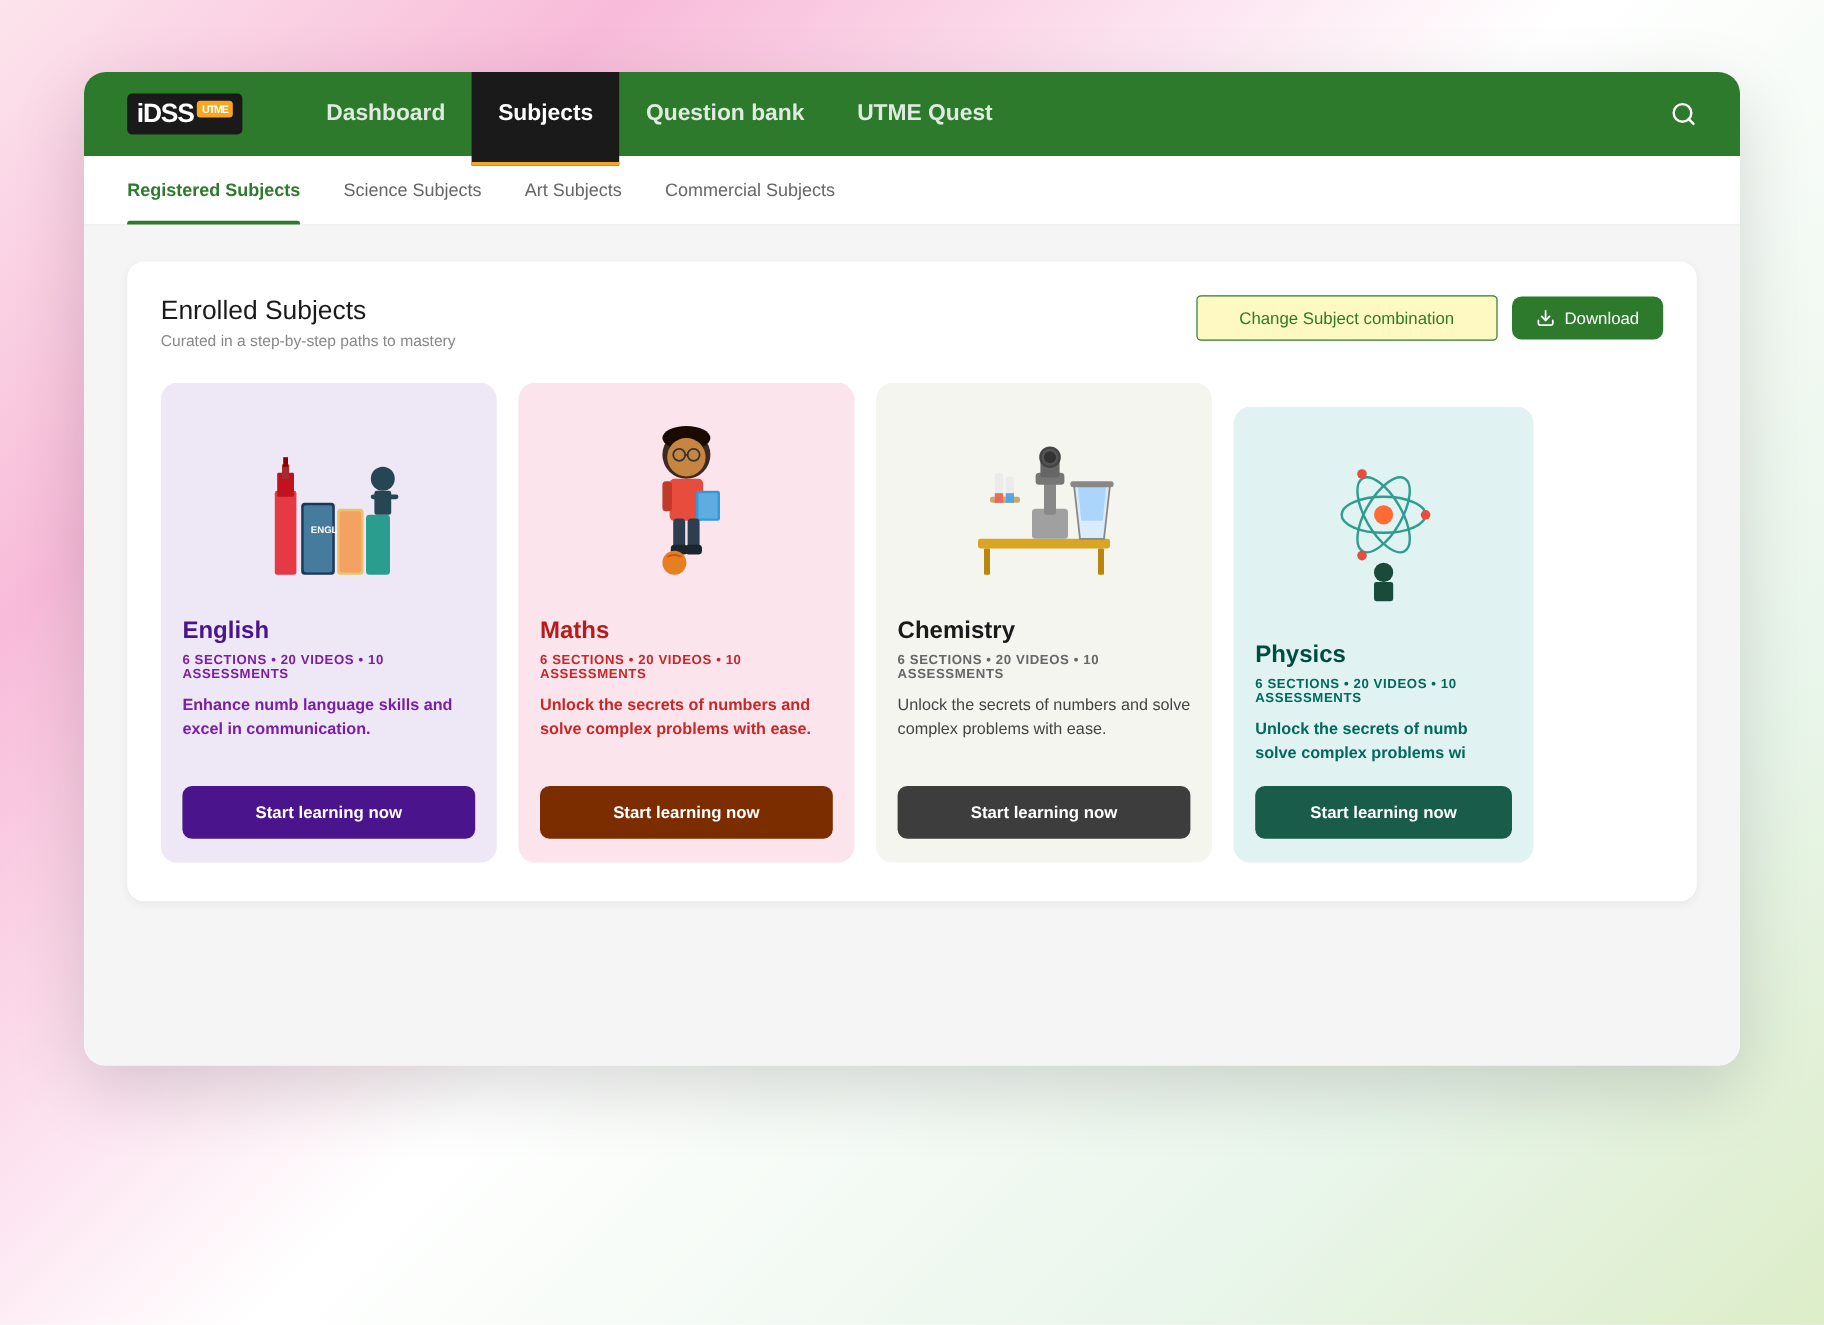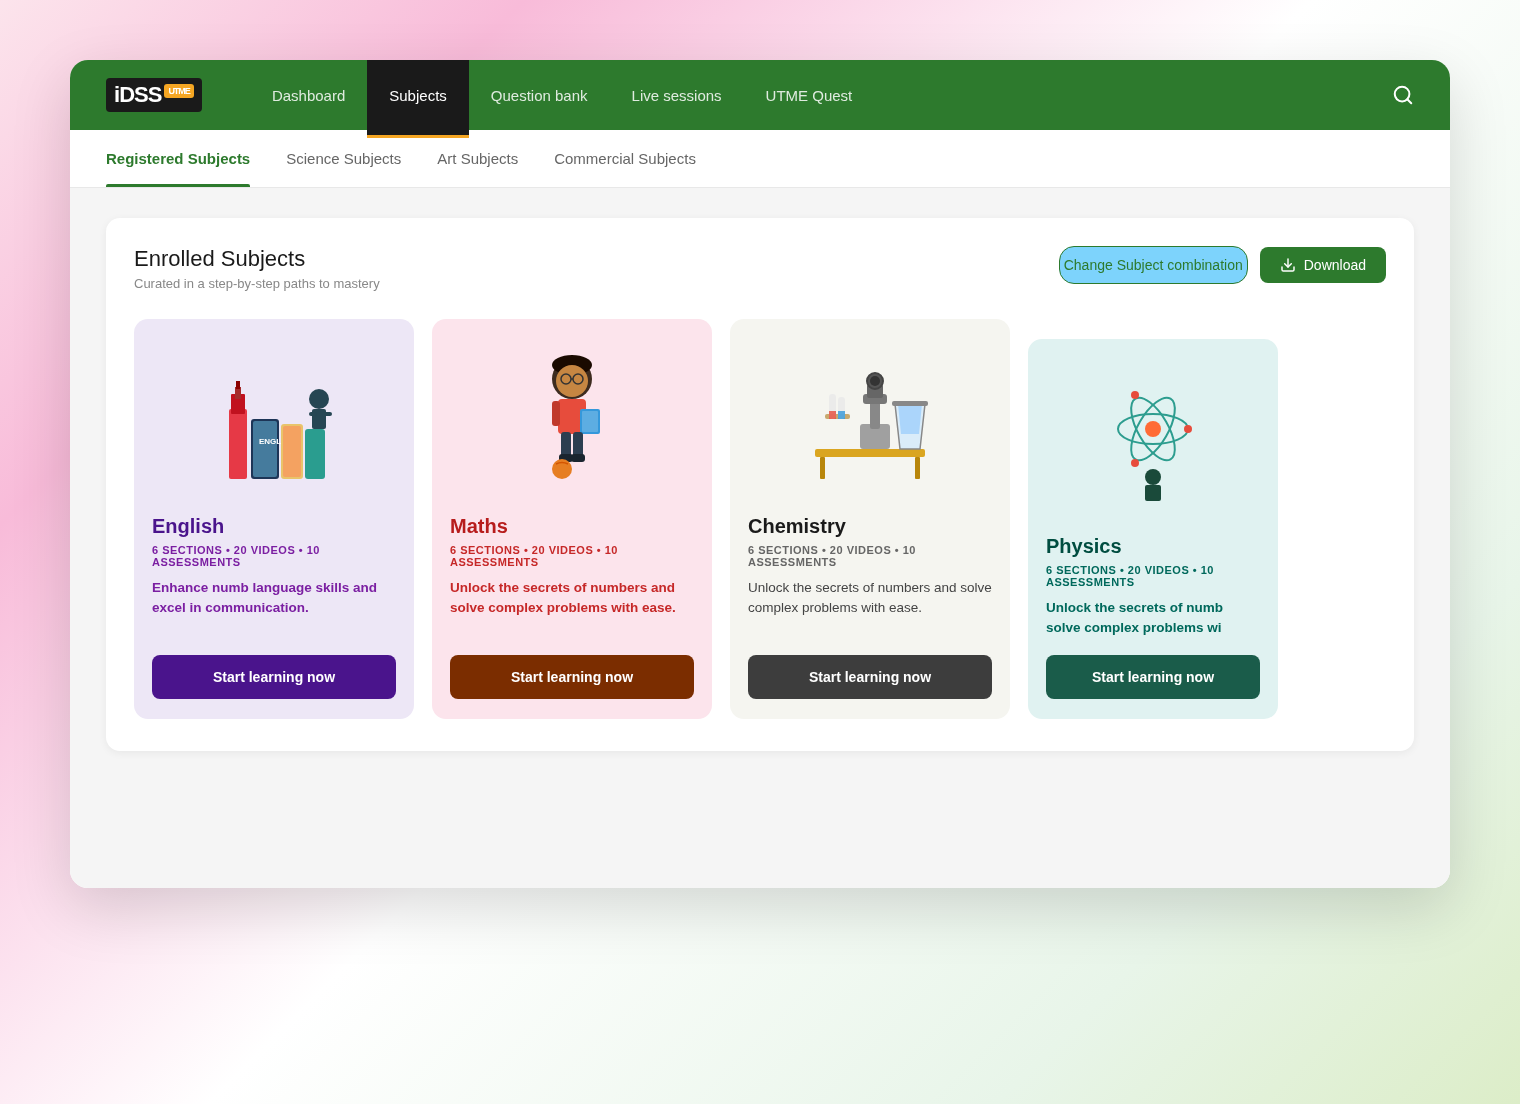--- a/index.html
+++ b/index.html
@@ -61,28 +61,29 @@
       margin-top: 2px;
     }
     .nav-links {
       display: flex;
       align-items: center;
       gap: 0;
       flex: 1;
     }
     .nav-link {
       color: rgba(255,255,255,0.85);
-      font-size: 15px;
+      font-size: 19px;
       padding: 0 22px;
       height: 86px;
       display: flex;
       align-items: center;
       cursor: pointer;
       text-decoration: none;
       position: relative;
+      font-weight: bold;
     }
     .nav-link.active {
       background: #1a1a1a;
       color: #fff;
     }
     .nav-link.active::after {
       content: '';
       position: absolute;
       bottom: 0;
       left: 0;
@@ -163,23 +164,23 @@
       margin-top: 4px;
     }
     .header-actions {
       display: flex;
       gap: 12px;
       align-items: center;
     }
     .btn-outline {
       border: 1.5px solid #2d7a2d;
       color: #2d7a2d;
-      background: #7dd3fc;
-      border-radius: 15px;
-      padding: 10px 4px;
+      background: #fef9c3;
+      border-radius: 4px;
+      padding: 10px 35px;
       font-size: 14px;
       cursor: pointer;
       font-weight: 500;
     }
     .btn-solid {
       background: #2d7a2d;
       color: #fff;
       border: none;
       border-radius: 8px;
       padding: 10px 20px;
@@ -279,21 +280,20 @@
       <div class="logo-box">
         <span class="i-letter">i</span>
         <span class="dss">DSS</span>
         <span class="utme-badge">UTME</span>
       </div>
     </div>
     <div class="nav-links">
       <a class="nav-link">Dashboard</a>
       <a class="nav-link active">Subjects</a>
       <a class="nav-link">Question bank</a>
-      <a class="nav-link">Live sessions</a>
       <a class="nav-link">UTME Quest</a>
     </div>
     <div class="nav-right">
       <button class="search-icon-btn">
         <svg width="22" height="22" viewBox="0 0 24 24" fill="none" stroke="white" stroke-width="2.2" stroke-linecap="round" stroke-linejoin="round">
           <circle cx="11" cy="11" r="8"></circle>
             <line x1="21" y1="21" x2="16.65" y2="16.65"></line>
         </svg>
       </button>
     </div>

